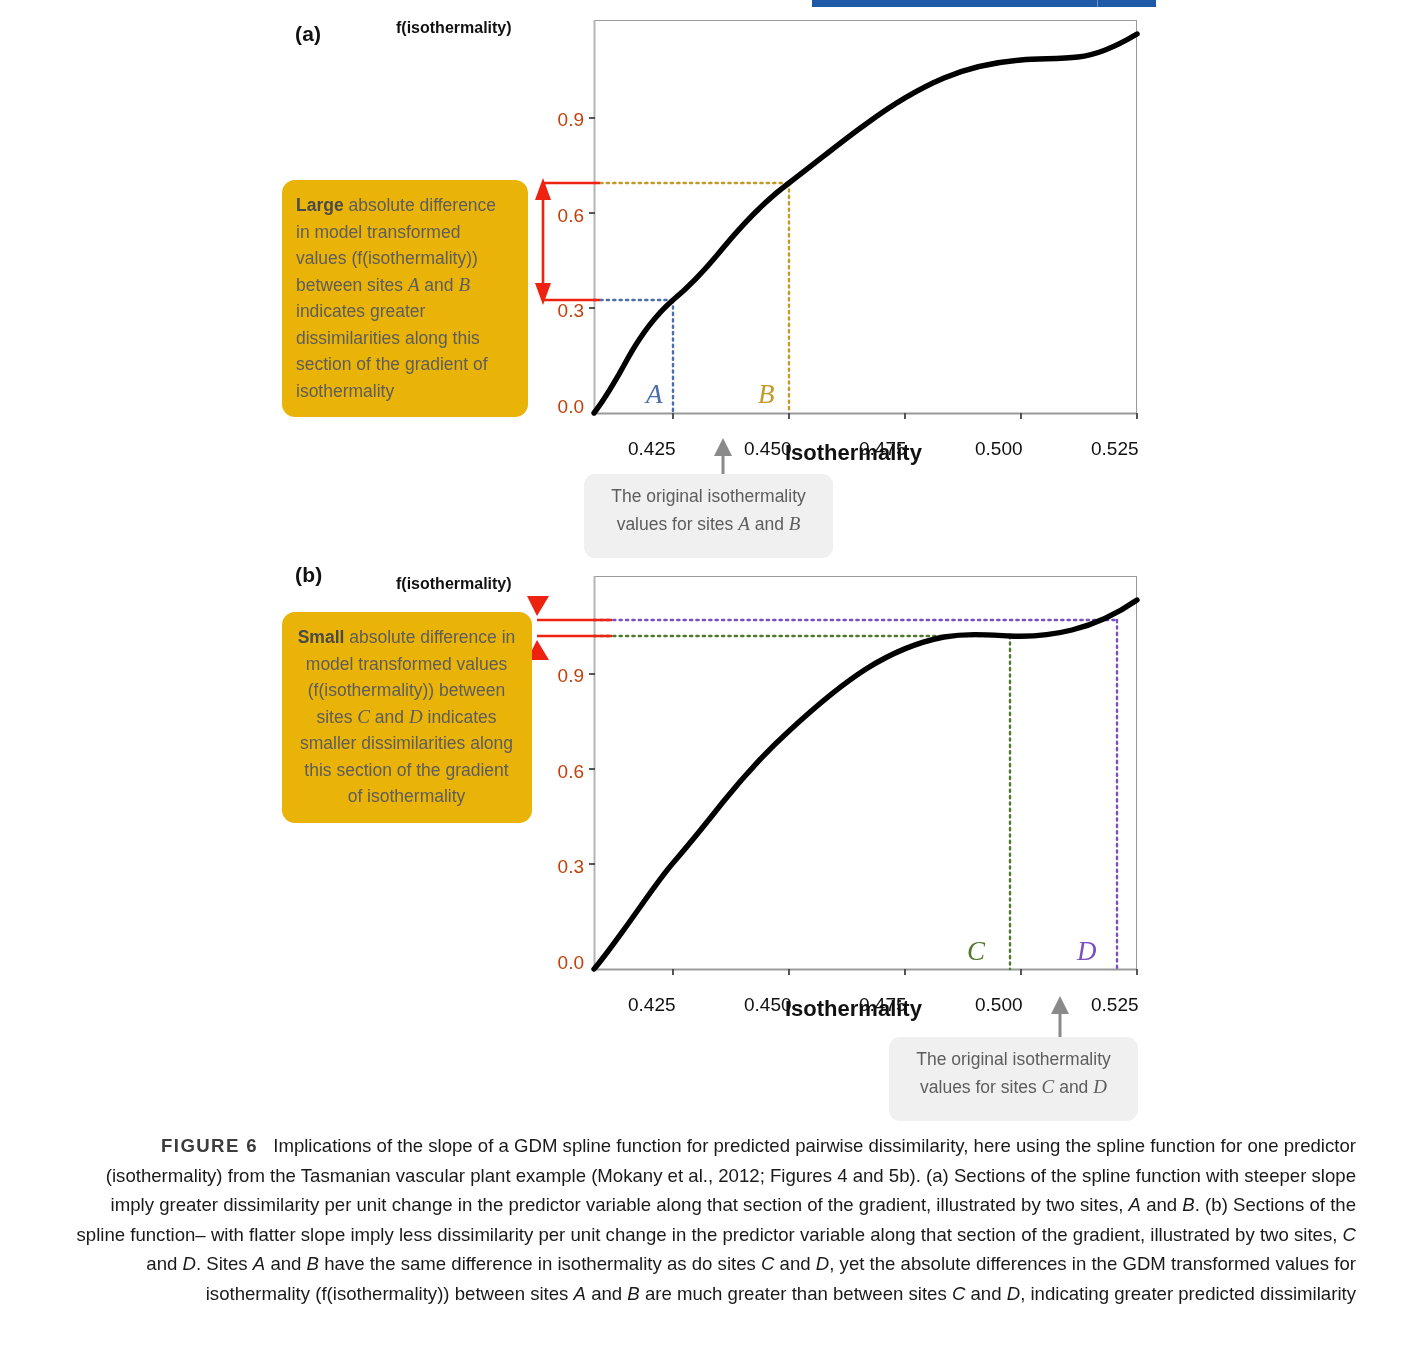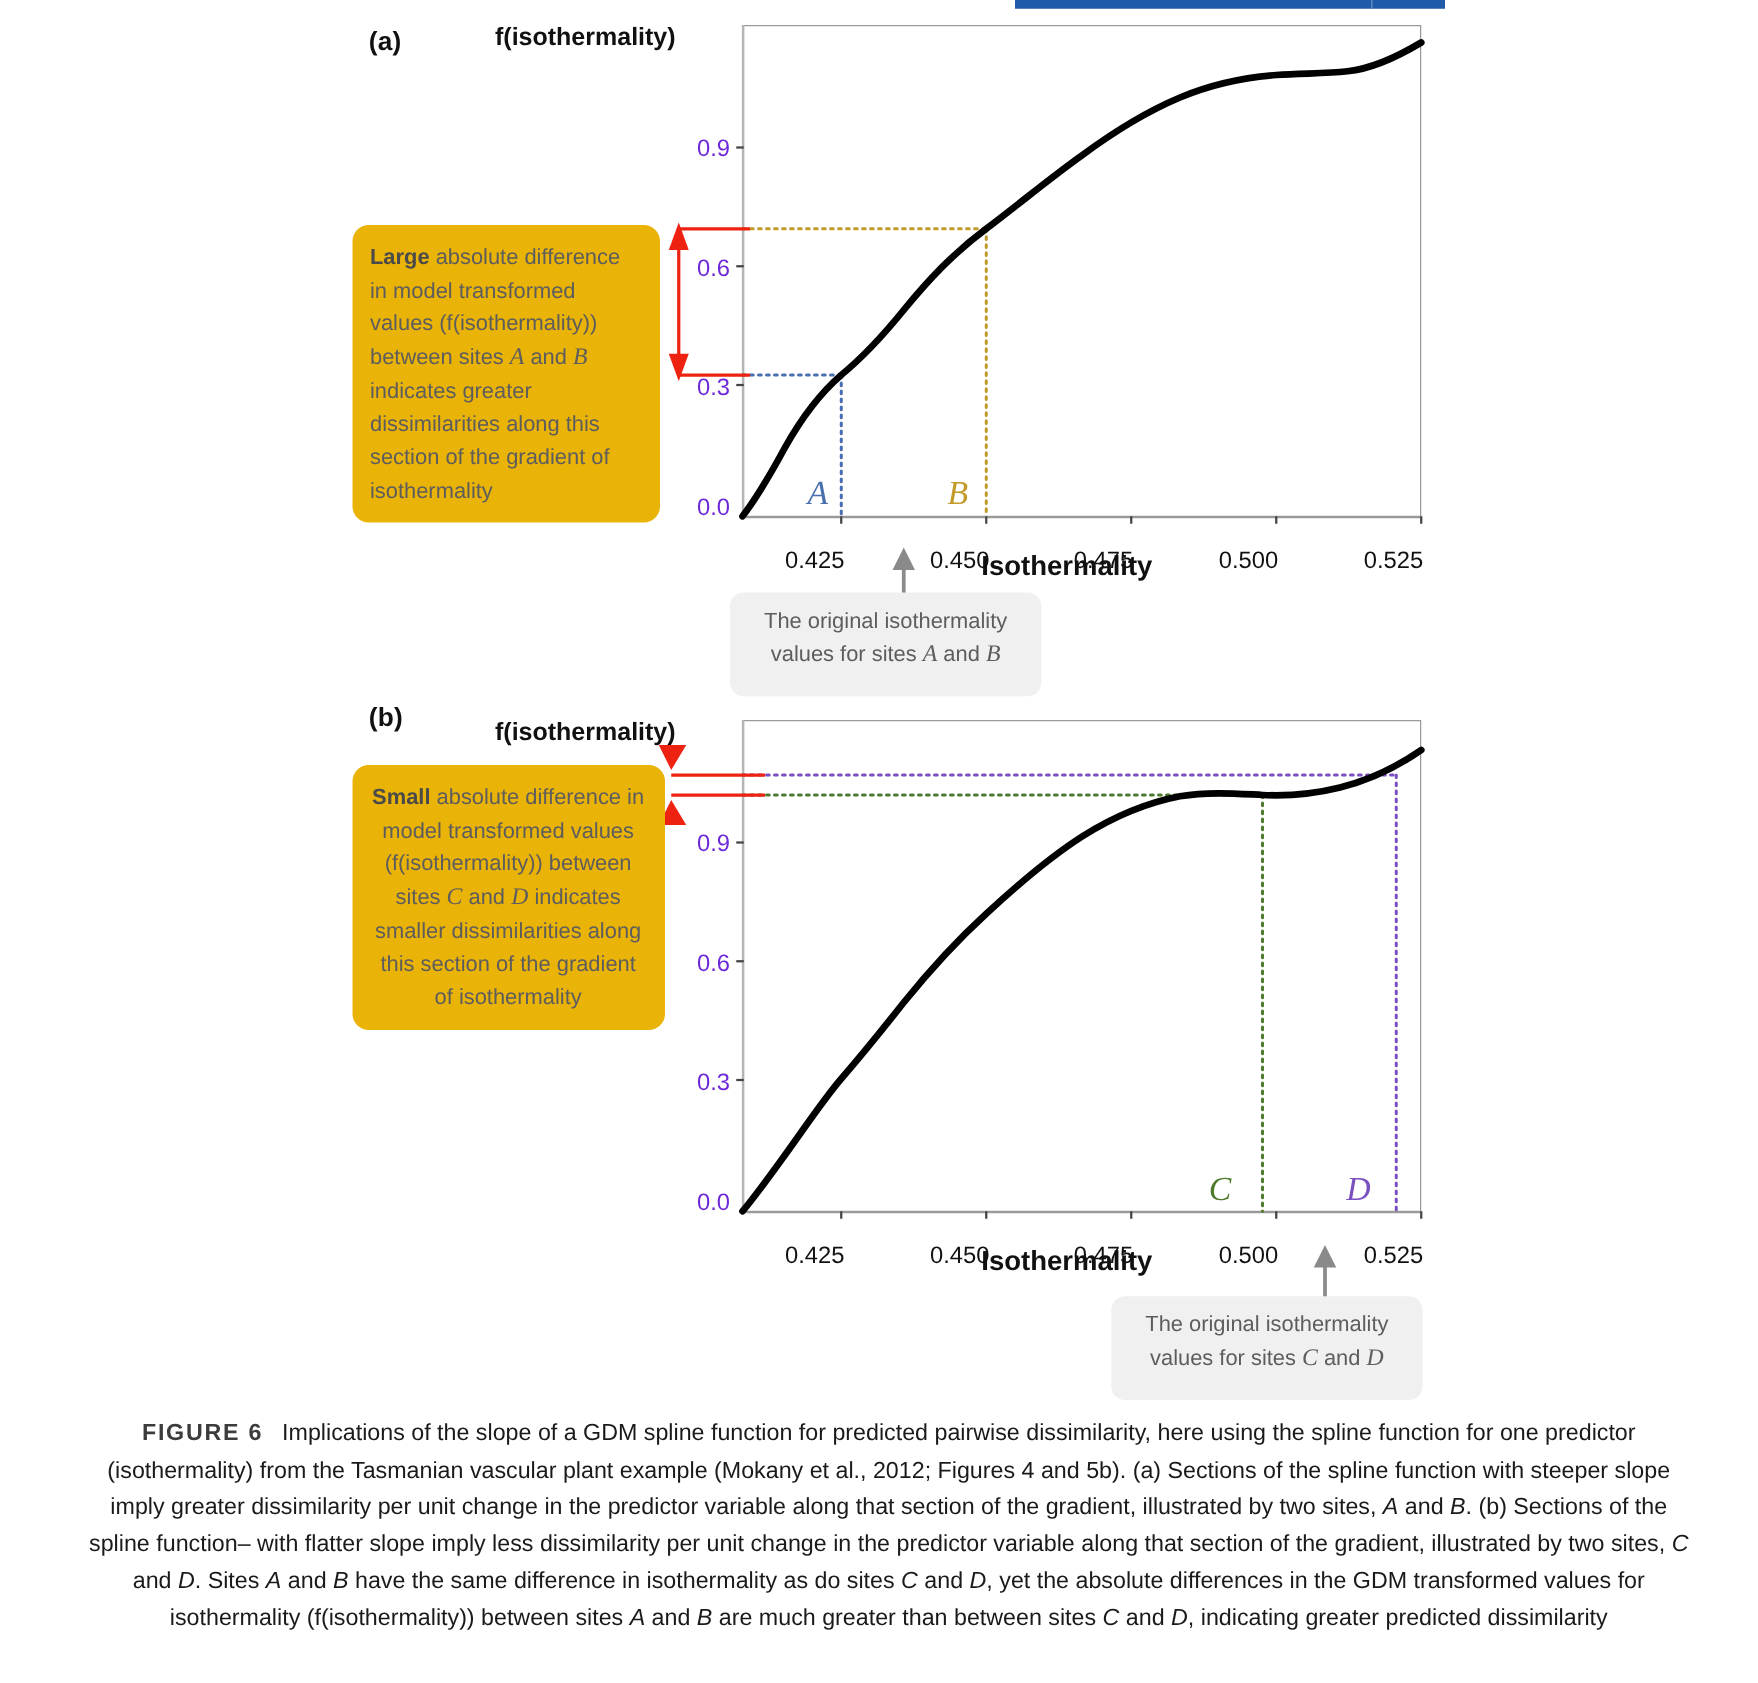--- a/index.html
+++ b/index.html
@@ -29,41 +29,41 @@
   .panel-letter {
     position: absolute;
     font-weight: bold;
     font-size: 21px;
     color: #111;
     letter-spacing: .2px;
   }
   .axis-title-y {
     position: absolute;
     font-weight: bold;
-    font-size: 20px;
+    font-size: 16px;
     color: #111;
     white-space: nowrap;
   }
   .axis-title-x {
     position: absolute;
     font-weight: bold;
     font-size: 22px;
     color: #111;
     white-space: nowrap;
   }
   .plot-frame {
     position: absolute;
     border: 1.5px solid #9a9a9a;
     background: transparent;
     box-sizing: border-box;
   }
   .ytick-label {
     position: absolute;
     font-size: 19px;
-    color: #6d28d9;
+    color: #c2410c;
     text-align: right;
     white-space: nowrap;
   }
   .xtick-label {
     position: absolute;
     font-size: 19px;
     color: #111;
     text-align: left;
     white-space: nowrap;
     margin-top: 20px;
@@ -112,21 +112,21 @@
 
   
   .caption {
     position: absolute;
     left: 66px;
     top: 1131px;
     width: 1290px;
     font-size: 18.6px;
     line-height: 29.6px;
     color: #1a1a1a;
-    text-align: center;
+    text-align: right;
   }
   .caption .figlabel {
     font-weight: bold;
     letter-spacing: 1.4px;
     color: #3c3c3c;
   }
   .caption i { font-style: italic; }
 
   svg { position: absolute; overflow: visible; }
 </style>

